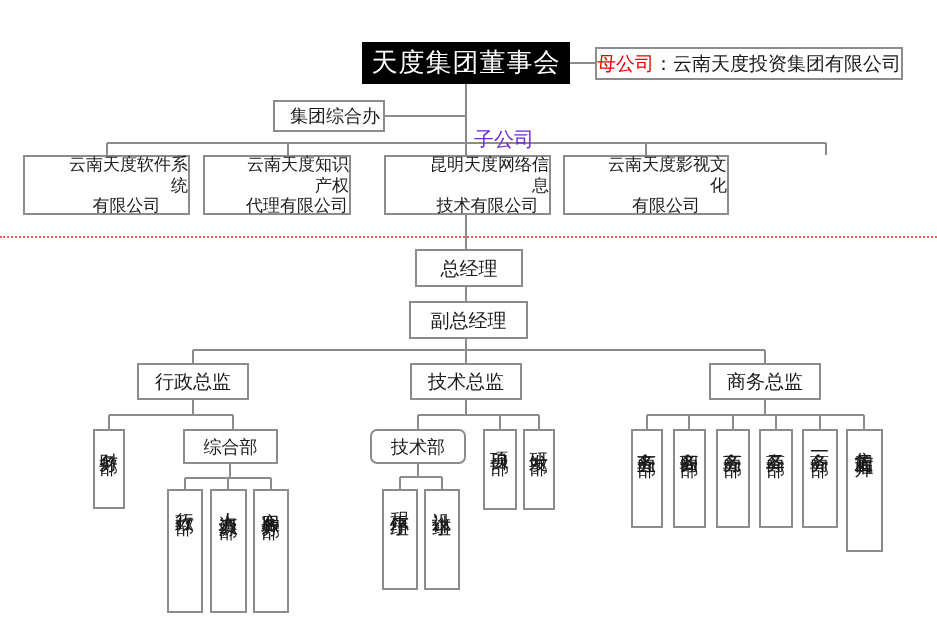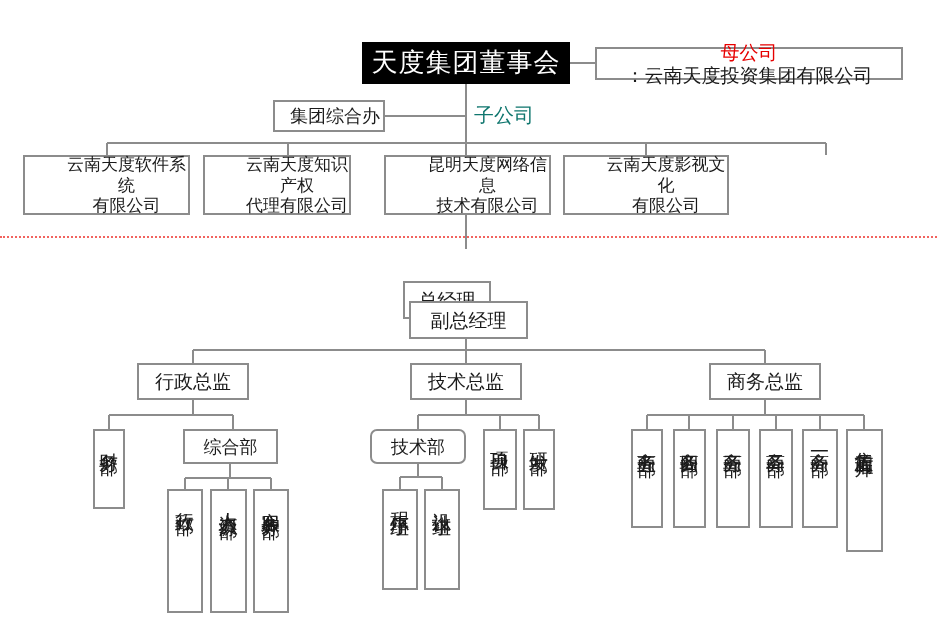--- a/index.html
+++ b/index.html
@@ -15,53 +15,54 @@
 
   .box {
     position: absolute;
     box-sizing: border-box;
     border: 2px solid #8c8c8c;
     background: #ffffff;
     color: #1a1a1a;
     display: flex;
     align-items: center;
     justify-content: center;
-    text-align: center;
+    text-align: right;
     font-size: 19px;
     line-height: 1.2;
     z-index: 2;
   }
   .box-black {
     background: #000000;
     border-color: #000000;
     color: #ffffff;
     font-size: 26px;
     letter-spacing: 1px;
   }
-  .box-parent { font-size: 19px; white-space: nowrap; flex-direction: column; }
+  .box-parent { font-size: 19px; white-space: nowrap; }
   .box-parent .red { color: #e60000; }
   .box-office { font-size: 18px; }
   .box-company { font-size: 17px; flex-direction: column; padding-left: 40px; }
   .box-company span { display: block; }
   .vbox {
     align-items: flex-start;
     padding-top: 6px;
   }
   .vbox span {
     writing-mode: vertical-rl;
     text-orientation: upright;
     letter-spacing: 2px;
     font-size: 19px;
   }
   .free-label {
     position: absolute;
-    color: #0f766e;
+    color: #6d28d9;
     font-size: 20px;
     z-index: 2;
     white-space: nowrap;
+    margin-top: 24px;
   }
   .divider {
     position: absolute;
     left: 0; top: 236px;
     width: 937px; height: 0;
     border-top: 2px dotted #f2635e;
     z-index: 1;
   }
 </style>
 </head>
@@ -149,21 +150,21 @@
   </div>
   <div class="box box-company" style="left:384px; top:155px; width:167px; height:60px;">
     <span>昆明天度网络信息</span>
     <span>技术有限公司</span>
   </div>
   <div class="box box-company" style="left:563px; top:155px; width:166px; height:60px;">
     <span>云南天度影视文化</span>
     <span>有限公司</span>
   </div>
 
-  <div class="box" style="left:403px; top:249px; width:88px; height:38px;margin-top:32px;">总经理</div>
+  <div class="box" style="left:415px; top:249px; width:108px; height:38px;">总经理</div>
   <div class="box" style="left:137px; top:363px; width:112px; height:37px;">行政总监</div>
 
   <div class="box" style="left:409px; top:301px; width:119px; height:38px;">副总经理</div>
   <div class="box" style="left:410px; top:363px; width:112px; height:37px;">技术总监</div>
   <div class="box" style="left:709px; top:363px; width:112px; height:37px;">商务总监</div>
 
   <div class="box vbox" style="left:93px; top:429px; width:32px; height:80px;">
     <span>财务部</span>
   </div>
   <div class="box" style="left:183px; top:429px; width:95px; height:35px; font-size:18px;">综合部</div>

